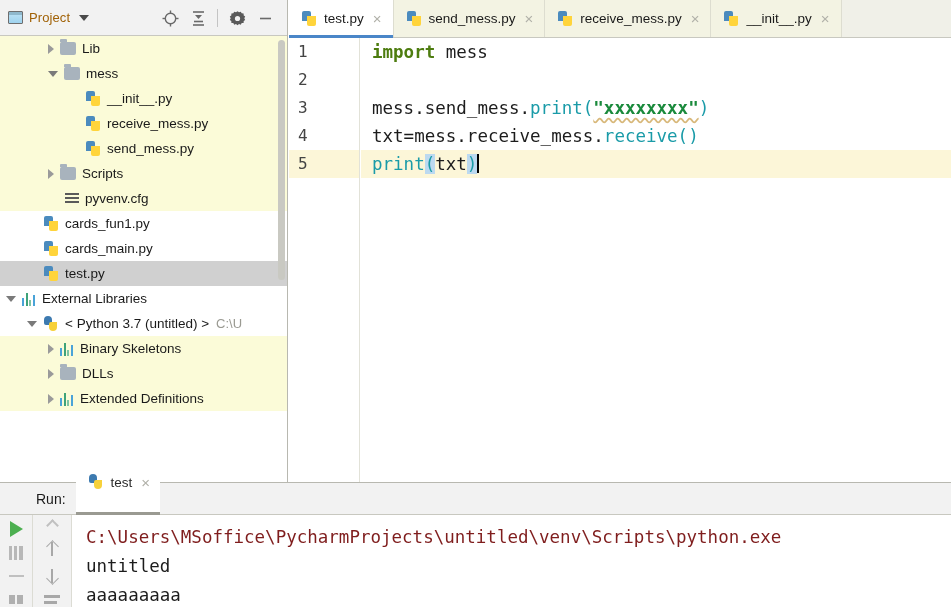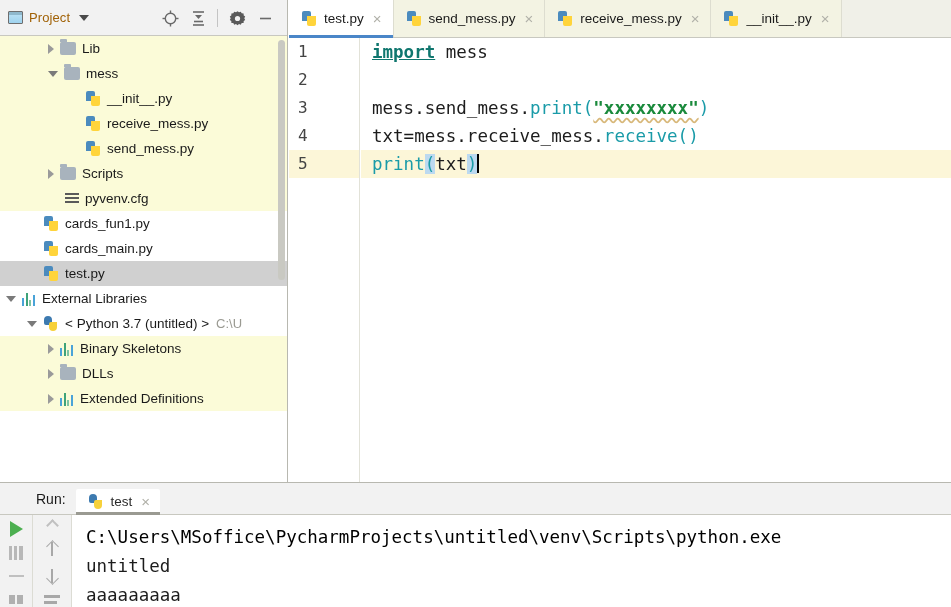--- a/index.html
+++ b/index.html
@@ -200,21 +200,21 @@
     position: absolute; left: 72px; top: 0; right: 0; bottom: 0;
   }
   .cline {
     height: 28px; line-height: 28px;
     padding-left: 11px;
     font-family: "DejaVu Sans Mono", monospace;
     font-size: 17.5px; color: #1c1c1c;
     white-space: pre;
   }
   .cline.cur { background: #fcf6d8; }
-  .kw     { color: #0f766e; font-weight: bold; text-decoration: underline; }
+  .kw     { color: #4d7c0f; font-weight: bold; }
   .fn     { color: #1a9ba8; }
   .str    { color: #1a8a3c; font-weight: bold;
             text-decoration: underline wavy #d8b87a;
             text-underline-offset: 3px; }
   .punct  { color: #1a9ba8; }
   .pmatch { color: #1a9ba8; background: #bcd9f0; }
   .ident  { color: #1c1c1c; }
   .caretbar {
     display: inline-block; width: 1.5px; height: 19px;
     background: #000000; vertical-align: -3px;
@@ -231,23 +231,23 @@
     display: flex; align-items: flex-end;
     border-bottom: 1px solid #c8c8c0;
     position: relative;
   }
   #run-label {
     font-size: 14px; color: #1a1a1a;
     padding: 0 10px 7px 8px;
     margin-left: 28px;
   }
   #run-tab {
-    display: flex; align-items: flex-start; gap: 7px;
+    display: flex; align-items: flex-end; gap: 7px;
     background: #ffffff;
-    padding: 5px 10px 4px 12px;
+    padding: 5px 10px 24px 12px;
     font-size: 13.5px; color: #2a2a2a;
     position: relative; cursor: pointer;
     border-top-left-radius: 2px; border-top-right-radius: 2px;
   }
   #run-tab::after {
     content: ""; position: absolute; left: 0; right: 0; bottom: -1px;
     height: 3px; background: #9a9a92;
   }
   #run-body {
     position: absolute; left: 0; top: 32px; right: 0; bottom: 0;
@@ -318,21 +318,21 @@
   #console {
     flex: 1; background: #ffffff;
     padding: 8px 0 0 14px;
     overflow: hidden;
   }
   .console-line {
     font-family: "DejaVu Sans Mono", monospace;
     font-size: 17.5px; line-height: 29px;
     white-space: pre; color: #1c1c1c;
   }
-  .console-line.path { color: #000000; }
+  .console-line.path { color: #7f1d1d; }
 </style>
 </head>
 <body>
 
 <div id="app">
 
   <div id="project-panel">
 
     <div id="project-toolbar">
       <div class="proj-title-wrap">

